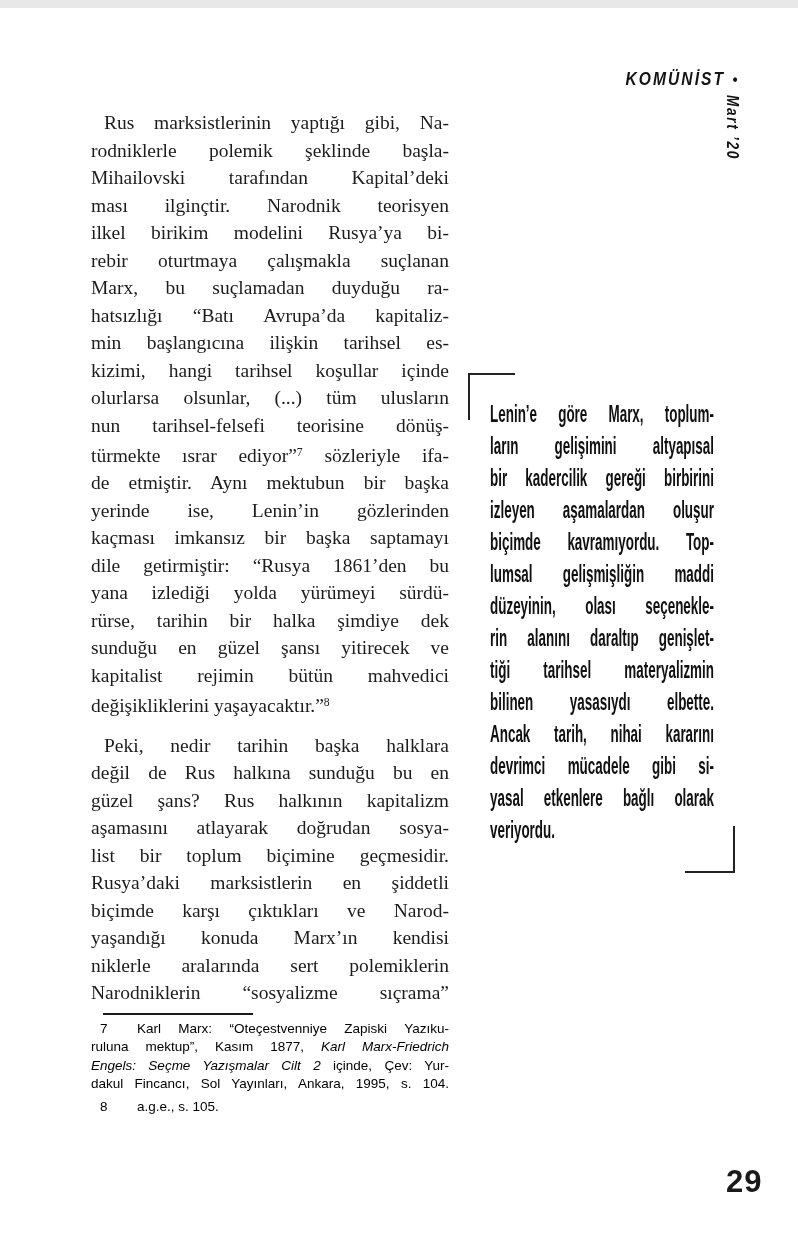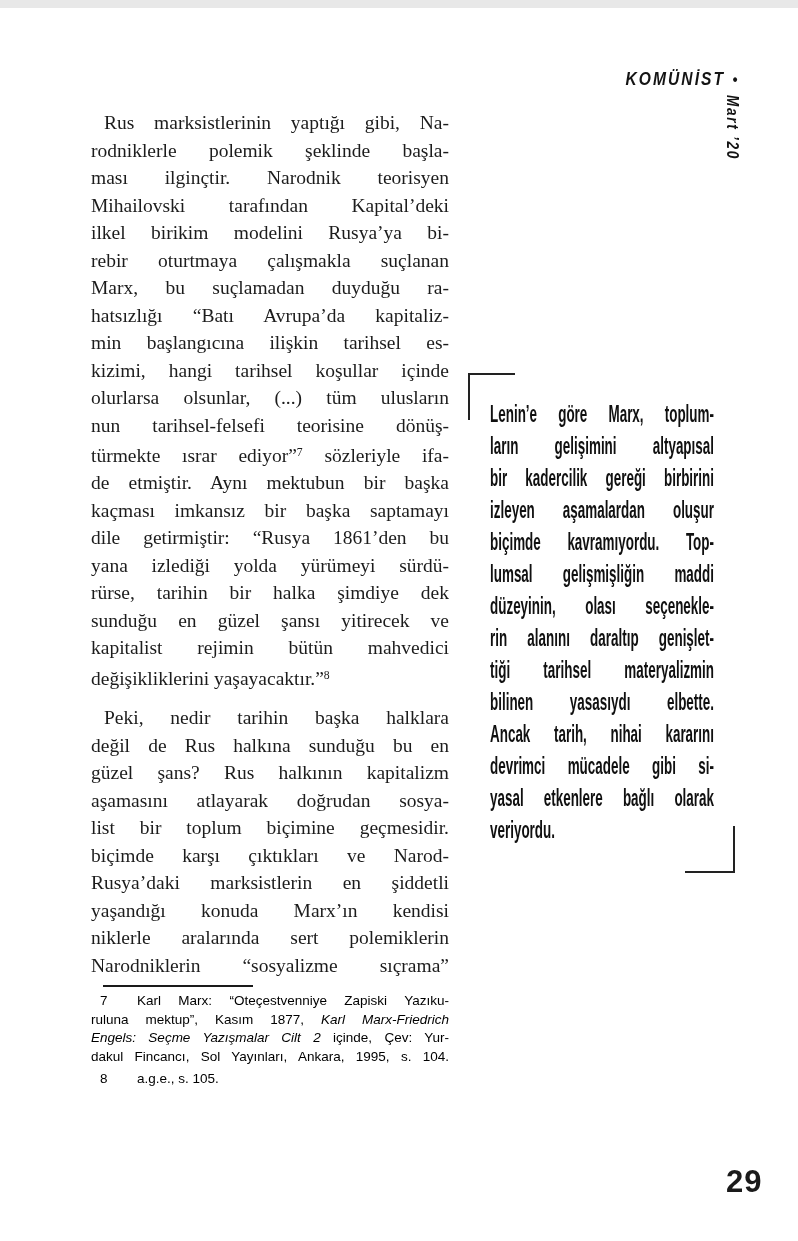--- a/index.html
+++ b/index.html
@@ -86,48 +86,49 @@
   <div class="masthead">
     <span>KOMÜNİST</span><span class="bullet">•</span>
   </div>
 
   <div class="issue-date">Mart ’20</div>
 
   <div class="body-col">
     <div class="para" id="para-0">
         <div class="line indent"><span>Rus marksistlerinin yaptığı gibi, Na-</span></div>
         <div class="line"><span>rodniklerle polemik şeklinde başla-</span></div>
+        <div class="line"><span>Mihailovski tarafından Kapital’deki</span></div>
         <div class="line"><span>ması ilginçtir. Narodnik teorisyen</span></div>
-        <div class="line"><span>Mihailovski tarafından Kapital’deki</span></div>
         <div class="line"><span>ilkel birikim modelini Rusya’ya bi-</span></div>
         <div class="line"><span>rebir oturtmaya çalışmakla suçlanan</span></div>
         <div class="line"><span>Marx, bu suçlamadan duyduğu ra-</span></div>
         <div class="line"><span>hatsızlığı “Batı Avrupa’da kapitaliz-</span></div>
         <div class="line"><span>min başlangıcına ilişkin tarihsel es-</span></div>
         <div class="line"><span>kizimi, hangi tarihsel koşullar içinde</span></div>
         <div class="line"><span>olurlarsa olsunlar, (...) tüm ulusların</span></div>
         <div class="line"><span>nun tarihsel-felsefi teorisine dönüş-</span></div>
         <div class="line"><span>türmekte ısrar ediyor”</span><span class="sup">7</span><span> sözleriyle ifa-</span></div>
         <div class="line"><span>de etmiştir. Aynı mektubun bir başka</span></div>
+        <div class="line"><span>yerinde ise, Lenin’in gözlerinden</span></div>
         <div class="line"><span>kaçması imkansız bir başka saptamayı</span></div>
         <div class="line"><span>dile getirmiştir: “Rusya 1861’den bu</span></div>
         <div class="line"><span>yana izlediği yolda yürümeyi sürdü-</span></div>
         <div class="line"><span>rürse, tarihin bir halka şimdiye dek</span></div>
         <div class="line"><span>sunduğu en güzel şansı yitirecek ve</span></div>
         <div class="line"><span>kapitalist rejimin bütün mahvedici</span></div>
         <div class="line flush"><span>değişikliklerini yaşayacaktır.”</span><span class="sup">8</span></div>
       </div>
     <div class="para" id="para-1">
         <div class="line indent"><span>Peki, nedir tarihin başka halklara</span></div>
         <div class="line"><span>değil de Rus halkına sunduğu bu en</span></div>
         <div class="line"><span>güzel şans? Rus halkının kapitalizm</span></div>
         <div class="line"><span>aşamasını atlayarak doğrudan sosya-</span></div>
         <div class="line"><span>list bir toplum biçimine geçmesidir.</span></div>
+        <div class="line"><span>Rusya’daki marksistlerin en şiddetli</span></div>
         <div class="line"><span>biçimde karşı çıktıkları ve Narod-</span></div>
-        <div class="line"><span>Rusya’daki marksistlerin en şiddetli</span></div>
         <div class="line"><span>yaşandığı konuda Marx’ın kendisi</span></div>
         <div class="line"><span>niklerle aralarında sert polemiklerin</span></div>
         <div class="line"><span>Narodniklerin “sosyalizme sıçrama”</span></div>
       </div>
     <div class="fn-rule"></div>
     <div class="footnotes" id="footnotes">
         <div class="fn">
           <div class="line"><span class="marker">7</span><span>Karl Marx: “Oteçestvenniye Zapiski Yazıku-</span></div>
           <div class="line"><span>ruluna mektup”, Kasım 1877, </span><span class="ital">Karl Marx-Friedrich</span></div>
           <div class="line"><span class="ital">Engels: Seçme Yazışmalar Cilt 2</span><span> içinde, Çev: Yur-</span></div>

